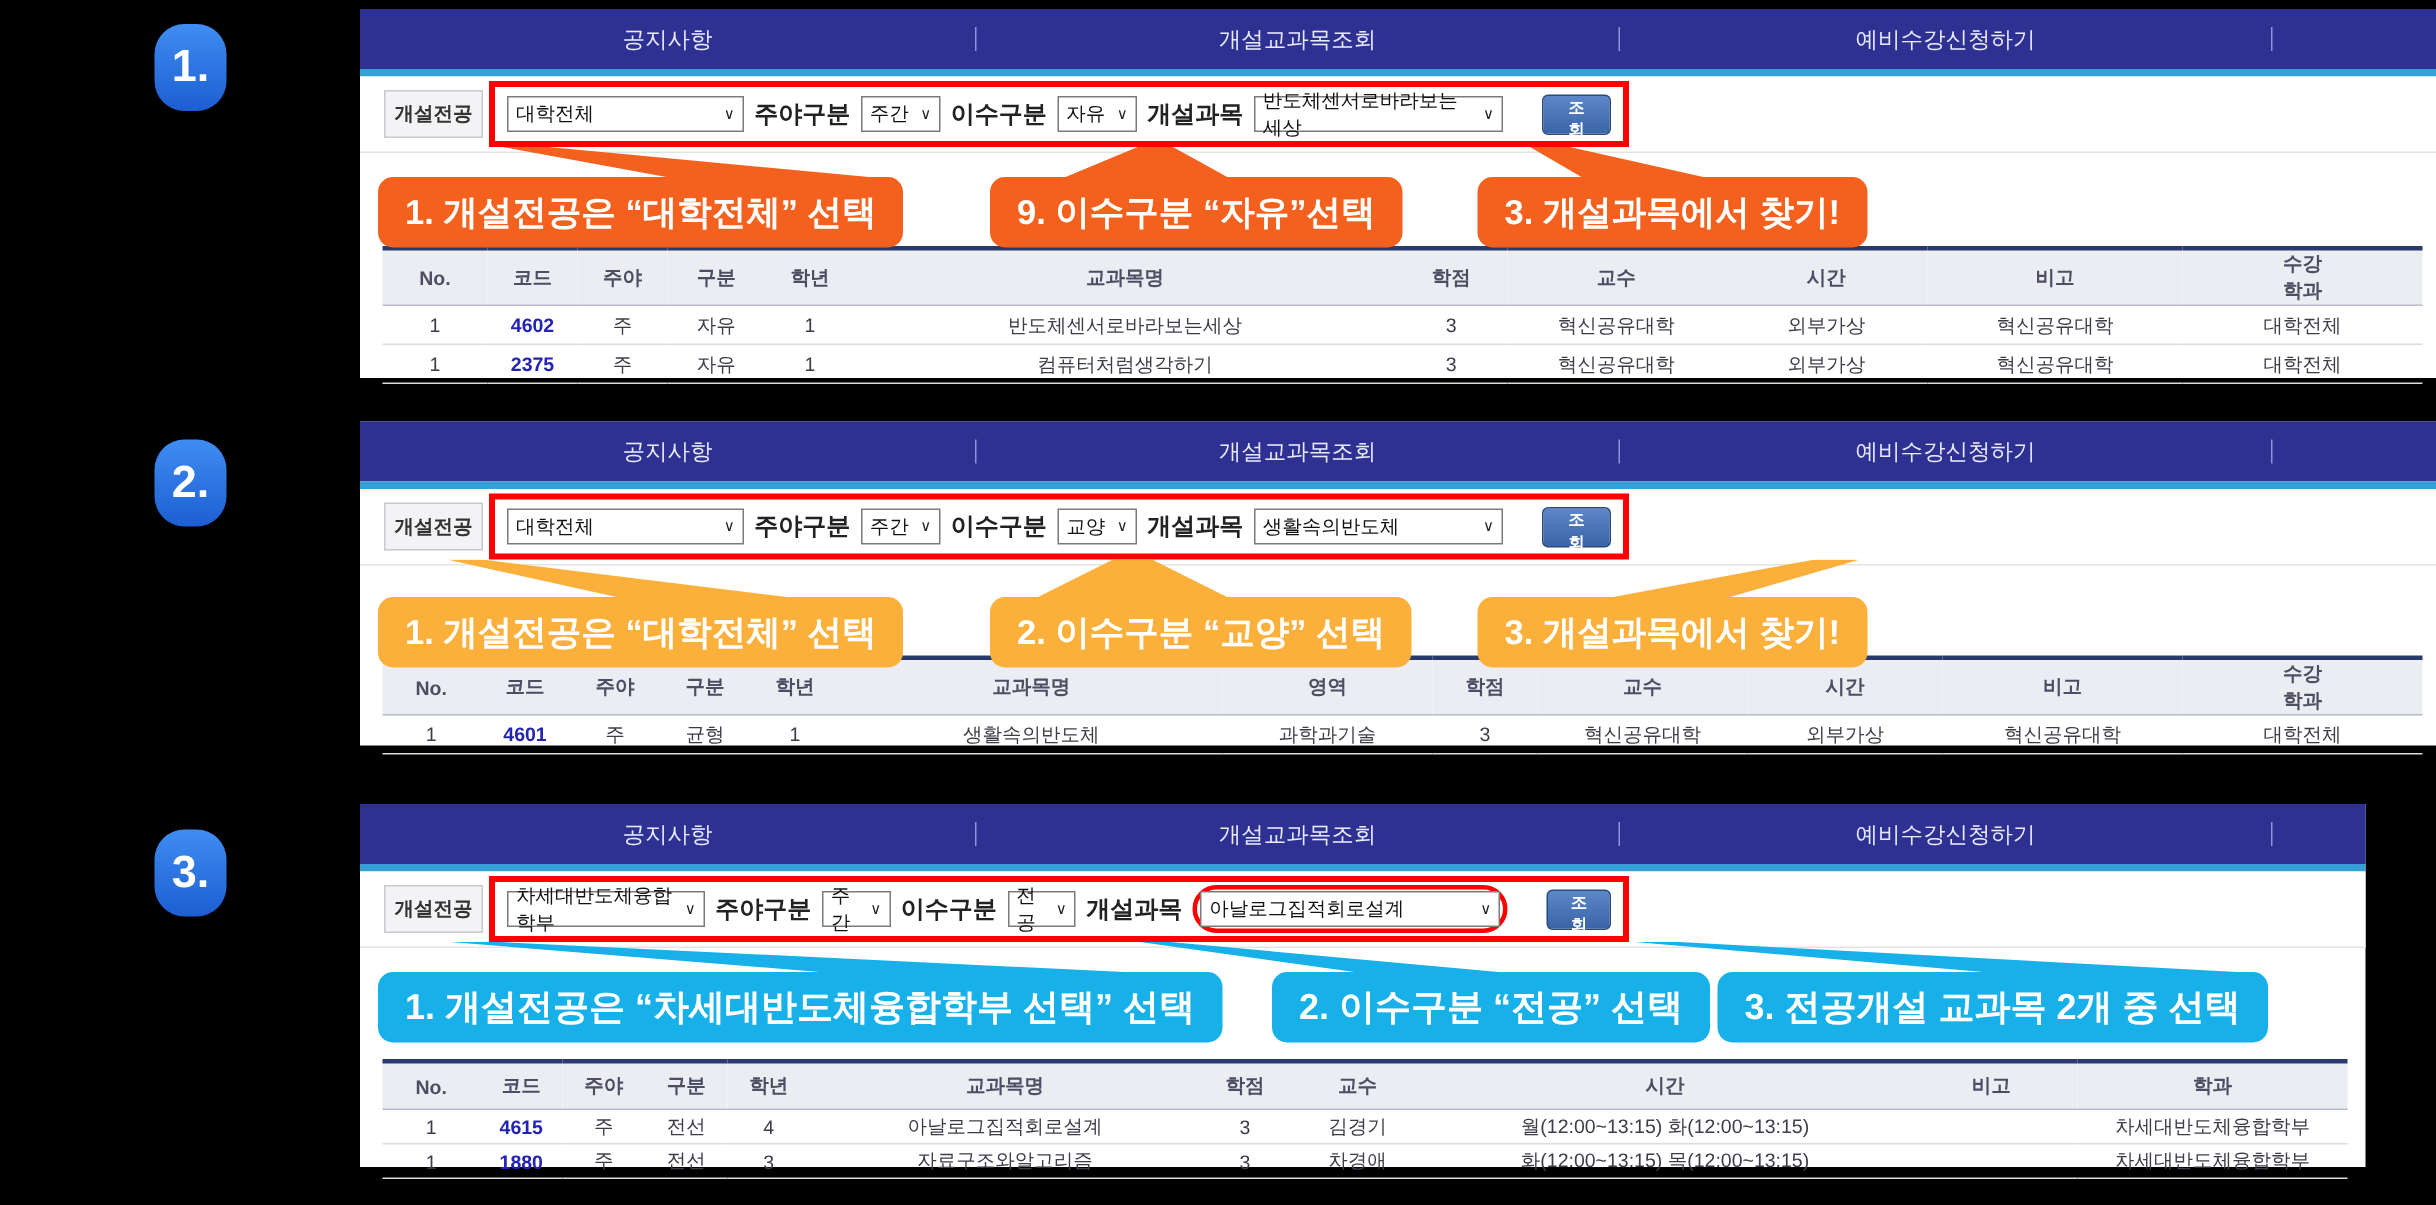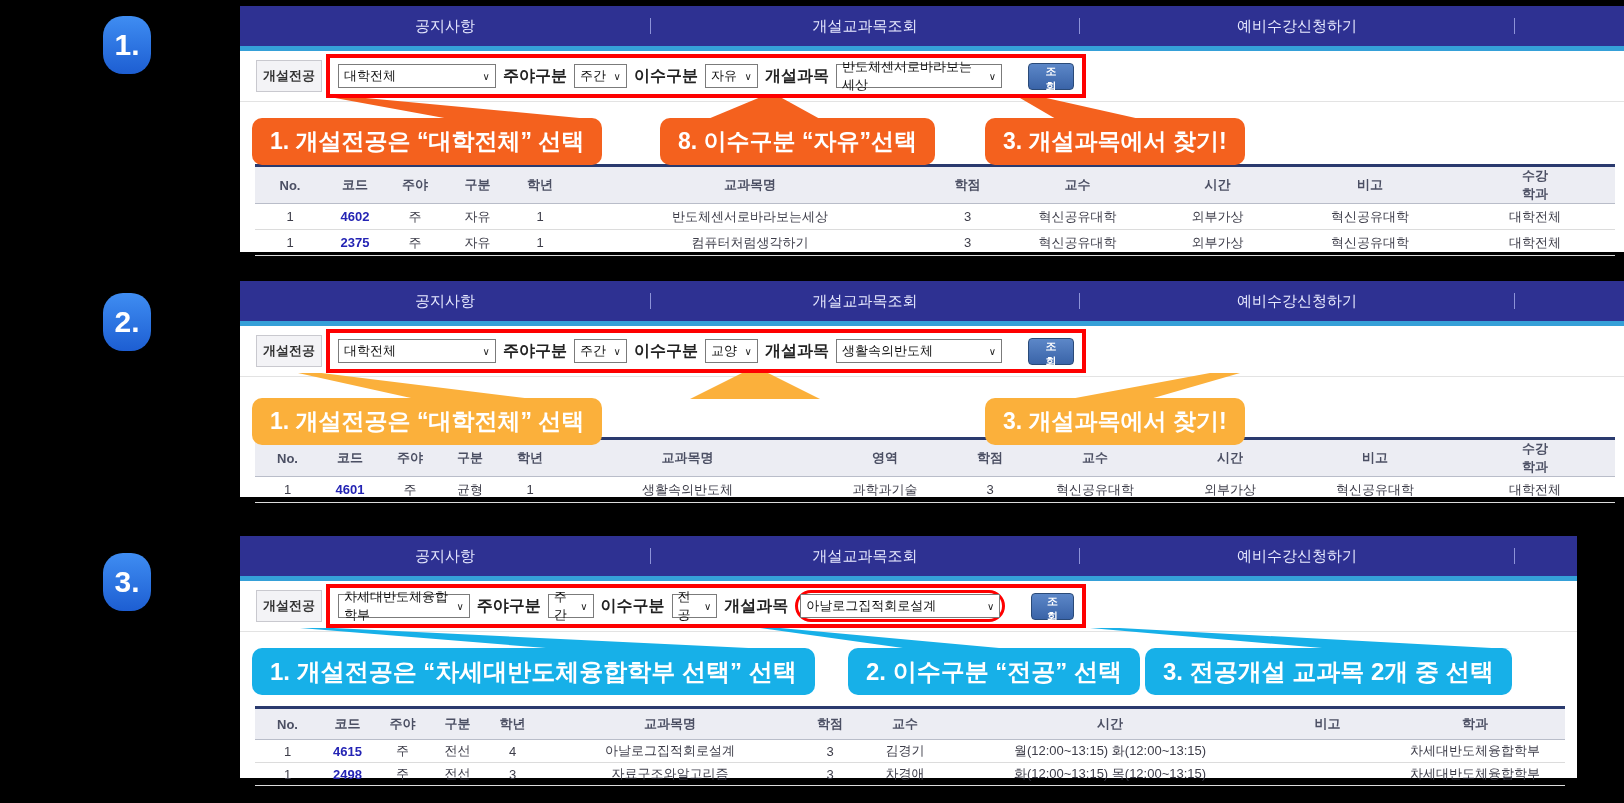--- a/index.html
+++ b/index.html
@@ -139,21 +139,21 @@
         <span>반도체센서로바라보는세상</span>
         <span class="chev">∨</span>
       </div>
       <button class="search-btn">조회</button>
     </div>
   </div>
   <div class="tail t1"></div>
   <div class="tail t2"></div>
   <div class="tail t3"></div>
   <div class="callout c1">1. 개설전공은 “대학전체” 선택</div>
-  <div class="callout c2">8. 이수구분 “자유”선택</div>
+  <div class="callout c2">9. 이수구분 “자유”선택</div>
   <div class="callout c3">3. 개설과목에서 찾기!</div>
   <table class="grid">
       <colgroup>
         <col style="width: 70px;">
         <col style="width: 60px;">
         <col style="width: 60px;">
         <col style="width: 65px;">
         <col style="width: 60px;">
         <col style="width: 360px;">
         <col style="width: 75px;">
@@ -242,20 +242,21 @@
         <span>생활속의반도체</span>
         <span class="chev">∨</span>
       </div>
       <button class="search-btn">조회</button>
     </div>
   </div>
   <div class="tail t1"></div>
   <div class="tail t2"></div>
   <div class="tail t3"></div>
   <div class="callout c1">1. 개설전공은 “대학전체” 선택</div>
+  <div class="callout c2">2. 이수구분 “교양” 선택</div>
   <div class="callout c3">3. 개설과목에서 찾기!</div>
   <table class="grid">
       <colgroup>
         <col style="width: 65px;">
         <col style="width: 60px;">
         <col style="width: 60px;">
         <col style="width: 60px;">
         <col style="width: 60px;">
         <col style="width: 255px;">
         <col style="width: 140px;">
@@ -383,21 +384,21 @@
           <td>4</td>
           <td>아날로그집적회로설계</td>
           <td>3</td>
           <td>김경기</td>
           <td>월(12:00~13:15) 화(12:00~13:15)</td>
           <td></td>
           <td>차세대반도체융합학부</td>
         </tr>
         <tr>
           <td>1</td>
-          <td class="code">2498</td>
+          <td class="code">1880</td>
           <td>주</td>
           <td>전선</td>
           <td>3</td>
           <td>자료구조와알고리즘</td>
           <td>3</td>
           <td>차경애</td>
           <td>화(12:00~13:15) 목(12:00~13:15)</td>
           <td></td>
           <td>차세대반도체융합학부</td>
         </tr>

